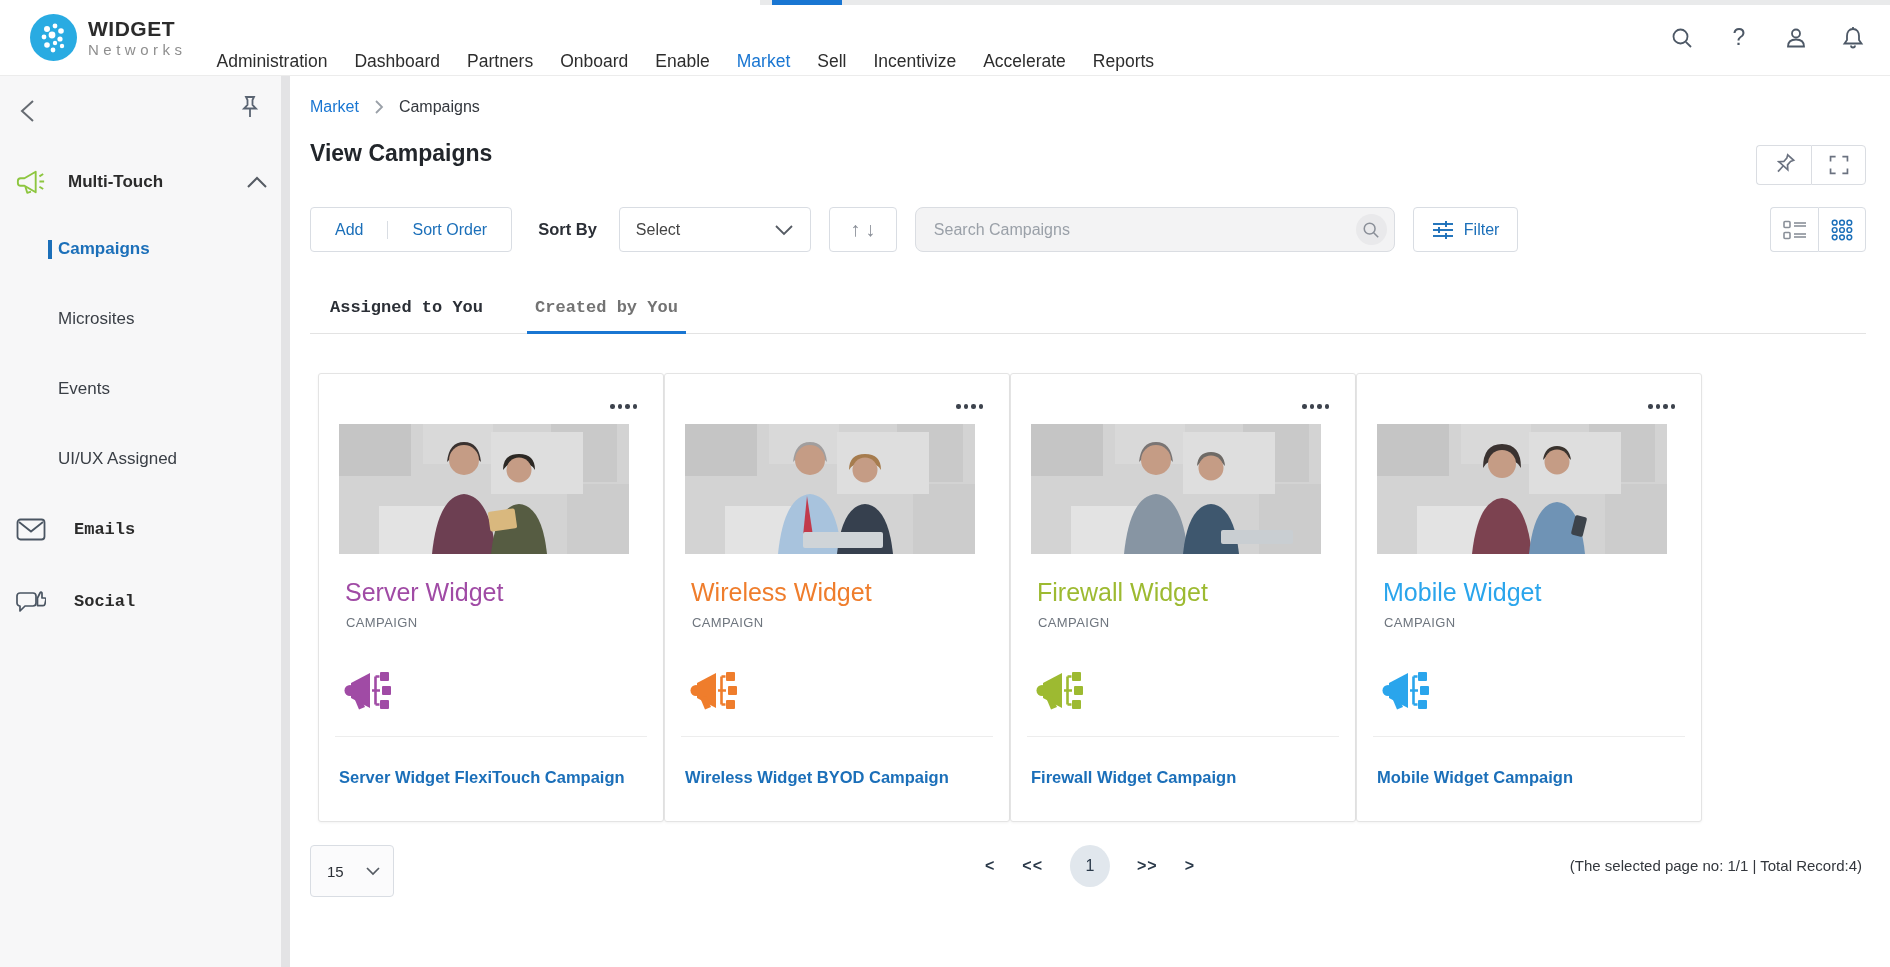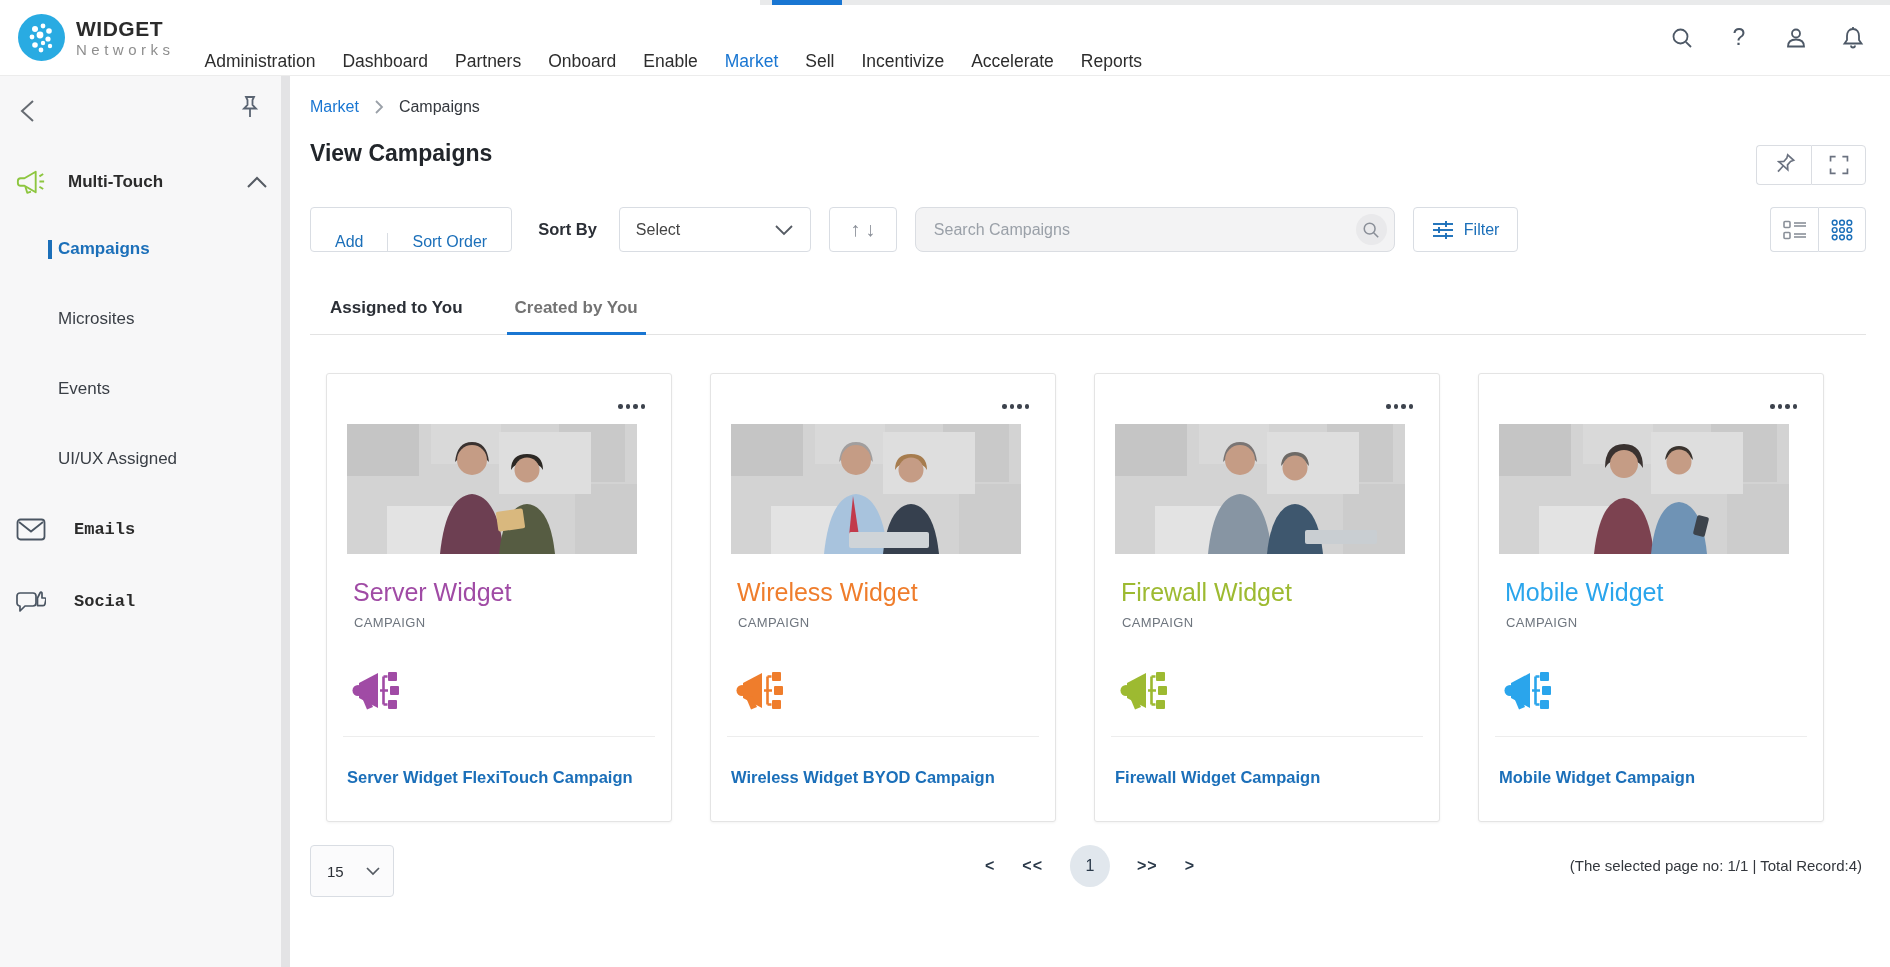--- a/index.html
+++ b/index.html
@@ -3,21 +3,21 @@
 <meta charset="utf-8">
 <style>
   * { margin:0; padding:0; box-sizing:border-box; }
   html,body { width:1890px; height:967px; font-family:"Liberation Sans", sans-serif; background:#fff; overflow:hidden; }
 
   
   .top-strip { position:absolute; top:0; left:760px; right:0; height:5px; background:#e9eaeb; z-index:50; }
   .top-strip .thumb { position:absolute; left:12px; top:0; width:70px; height:5px; background:#1976d2; }
 
   
-  header { position:absolute; top:0; left:0; right:0; height:76px; background:#fff; display:flex; align-items:center; padding:0 24px 0 18px; border-bottom:1px solid #ececec; }
+  header { position:absolute; top:0; left:0; right:0; height:76px; background:#fff; display:flex; align-items:center; padding:0 24px 0 30px; border-bottom:1px solid #ececec; }
   .logo { width:47px; height:47px; flex:0 0 47px; }
   .brand { margin-left:11px; display:flex; flex-direction:column; }
   .brand-title { font-size:21px; font-weight:bold; color:#2b2b2b; letter-spacing:.5px; line-height:1.1; }
   .brand-sub { font-size:15px; color:#8e8e8e; letter-spacing:4.5px; }
   nav.main-nav { display:flex; margin-left:30px; gap:27px; align-items:center; height:100%;margin-top:48px; }
   .nav-item { font-size:17.5px; color:#2d2d2d; position:relative; cursor:pointer; height:100%; display:flex; align-items:center; }
   .nav-item.active { color:#1976d2; }
   .nav-item.active::after { content:""; position:absolute; left:0; right:0; bottom:14px; height:3px; background:#1976d2; }
   .header-icons { margin-left:auto; display:flex; align-items:center; gap:31px; }
   .hicon { width:26px; height:26px; display:flex; align-items:center; justify-content:center; cursor:pointer; color:#4d5866; }
@@ -44,44 +44,44 @@
   .crumb-link { color:#1976d2; cursor:pointer; }
   .crumb-cur { color:#33373d; }
   .page-title { position:absolute; top:64px; left:20px; font-size:23px; font-weight:bold; color:#22262b; }
 
   .panel-actions { position:absolute; top:69px; right:24px; display:flex; }
   .pa-btn { width:55px; height:40px; background:#fff; border:1px solid #dadde2; display:flex; align-items:center; justify-content:center; cursor:pointer; }
   .pa-btn:first-child { border-radius:4px 0 0 4px; border-right:none; }
   .pa-btn:last-child { border-radius:0 4px 4px 0; }
 
   .toolbar { position:absolute; top:131px; left:20px; display:flex; align-items:center; }
-  .btn-group { display:flex; border:1px solid #d9dde3; border-radius:4px; background:#fff; height:45px; align-items:flex-end; }
+  .btn-group { display:flex; border:1px solid #d9dde3; border-radius:4px; background:#fff; height:45px; align-items:center; }
   .tb-btn { padding:0 24px; display:flex; align-items:center; font-size:16px; color:#1b6fb9; cursor:pointer; }
   .tb-btn + .tb-btn { border-left:1px solid #d9dde3; }
   .sort-by { margin:0 22px 0 26px; font-size:16.5px; color:#2b2f36; font-weight:bold; }
   .select-box { width:192px; height:45px; border:1px solid #d9dde3; border-radius:4px; background:#fff; display:flex; align-items:center; padding:0 16px; font-size:16px; color:#444; cursor:pointer; }
   .select-box .chev { margin-left:auto; }
   .arrow-box { margin-left:18px; width:68px; height:45px; border:1px solid #d9dde3; border-radius:4px; background:#fff; display:flex; align-items:center; justify-content:center; gap:5px; font-size:20px; color:#8a8f98; cursor:pointer; }
   .search-wrap { margin-left:18px; position:relative; width:480px; height:45px; }
   .search-wrap input { width:100%; height:100%; border:1px solid #dadde2; border-radius:8px; background:#f3f3f4; padding:0 54px 0 18px; font-size:16px; color:#333; font-family:"Liberation Sans", sans-serif; }
   .search-wrap input::placeholder { color:#9aa0a8; }
   .search-circle { position:absolute; right:8px; top:7px; width:31px; height:31px; border-radius:50%; background:#e9e9eb; display:flex; align-items:center; justify-content:center; cursor:pointer; }
   .filter-btn { margin-left:18px; height:45px; border:1px solid #d9dde3; border-radius:4px; background:#fff; display:flex; align-items:center; gap:10px; padding:0 18px; font-size:16px; color:#1b6fb9; cursor:pointer; }
   .view-toggle { position:absolute; top:131px; right:24px; display:flex; }
   .vt-btn { width:48px; height:45px; border:1px solid #d9dde3; background:#fff; display:flex; align-items:center; justify-content:center; cursor:pointer; }
   .vt-btn:first-child { border-radius:4px 0 0 4px; border-right:none; }
   .vt-btn:last-child { border-radius:0 4px 4px 0; }
 
-  .tabs { position:absolute; top:222px; left:20px; right:24px; border-bottom:1px solid #e3e3e3; display:flex; gap:36px; padding-left:12px; }
+  .tabs { position:absolute; top:222px; left:20px; right:24px; border-bottom:1px solid #e3e3e3; display:flex; gap:36px; padding-left:12px;font-family:Liberation Mono, monospace; }
   .tab { font-size:17px; padding:0 8px 16px; color:#2b2f36; font-weight:bold; cursor:pointer; position:relative; }
   .tab.active { color:#737373; }
   .tab.active::after { content:""; position:absolute; left:0; right:0; bottom:-1px; height:3px; background:#1976d2; }
 
   
-  .cards { position:absolute; top:297px; left:36px; display:flex; gap:38px; }
+  .cards { position:absolute; top:297px; left:28px; display:flex; }
   .card { position:relative; width:346px; height:449px; background:#fff; border:1px solid #e4e4e4; border-radius:3px; box-shadow:0 1px 3px rgba(0,0,0,.05); }
   .dots-menu { position:absolute; top:26px; right:22px; display:flex; gap:3px; cursor:pointer; padding:4px; }
   .dots-menu i { width:4.5px; height:4.5px; border-radius:50%; background:#3d434d; }
   .photo { position:absolute; top:50px; left:20px; width:290px; height:130px; overflow:hidden;
     background-color:#d3d3d3;
     background-image:linear-gradient(#c5c5c5,#c5c5c5),linear-gradient(#dedede,#dedede),linear-gradient(#cccccc,#cccccc),linear-gradient(#e3e3e3,#e3e3e3),linear-gradient(#c9c9c9,#c9c9c9),linear-gradient(#d9d9d9,#d9d9d9);
     background-repeat:no-repeat;
     background-size:72px 52px,92px 62px,62px 70px,82px 48px,66px 58px,70px 40px;
     background-position:0 0,152px 8px,228px 60px,40px 82px,212px 0,84px 0; }
   .photo svg { position:absolute; inset:0; }

